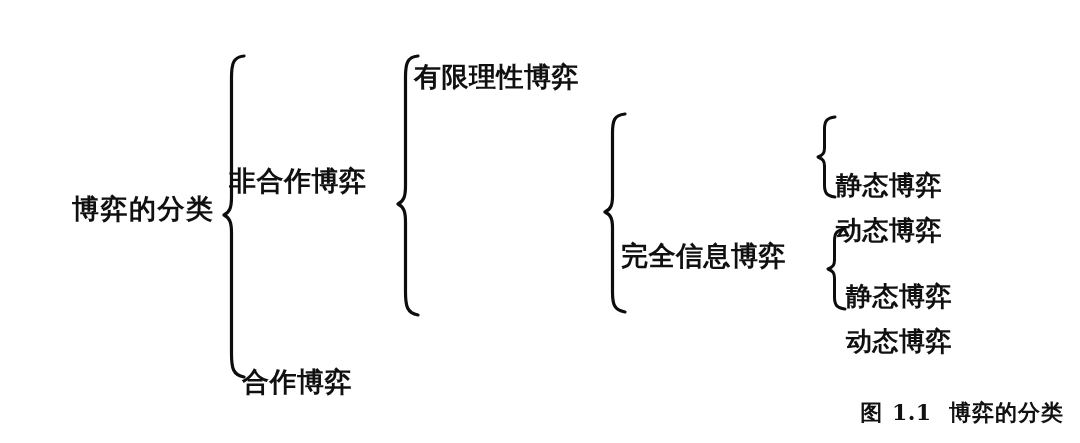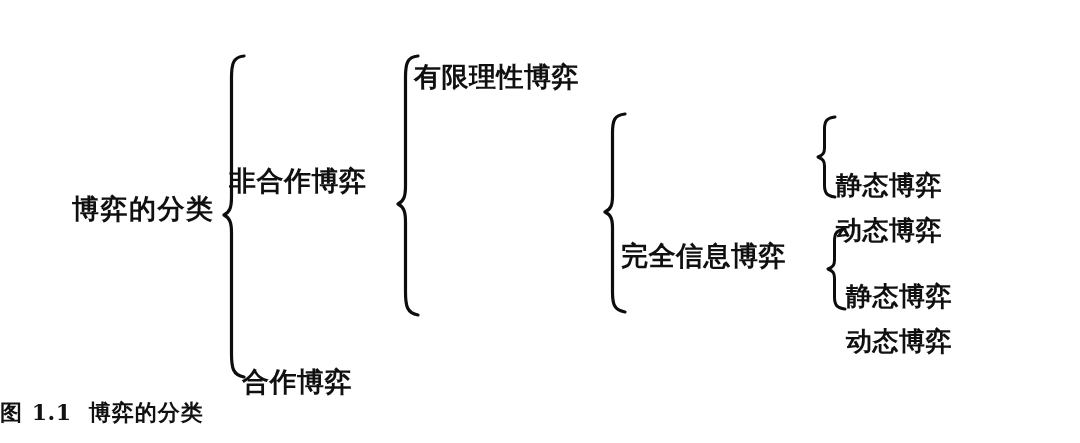--- a/index.html
+++ b/index.html
@@ -51,21 +51,21 @@
     stroke: #0d0d0d;
     stroke-linecap: round;
     stroke-linejoin: round;
   }
 
   #figure-caption {
     position: absolute;
     left: 0;
     top: 398px;
     width: 1064px;
-    text-align: left;
+    text-align: right;
     font-family: "DejaVu Sans", "Liberation Sans", sans-serif;
     font-weight: 700;
     font-size: 22px;
     letter-spacing: 1px;
     color: #111111;
   }
   #figure-caption .cap-num {
     font-family: "DejaVu Serif", "Liberation Serif", serif;
     font-weight: 700;
     letter-spacing: 0.5px;

